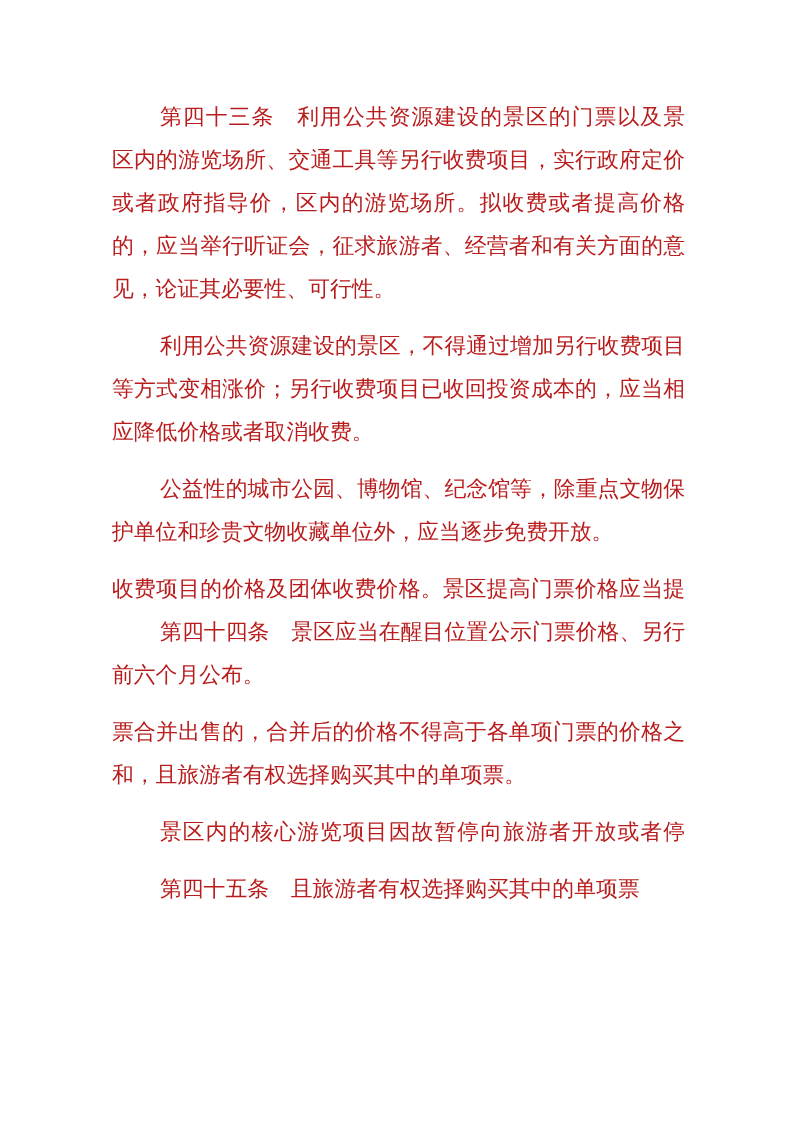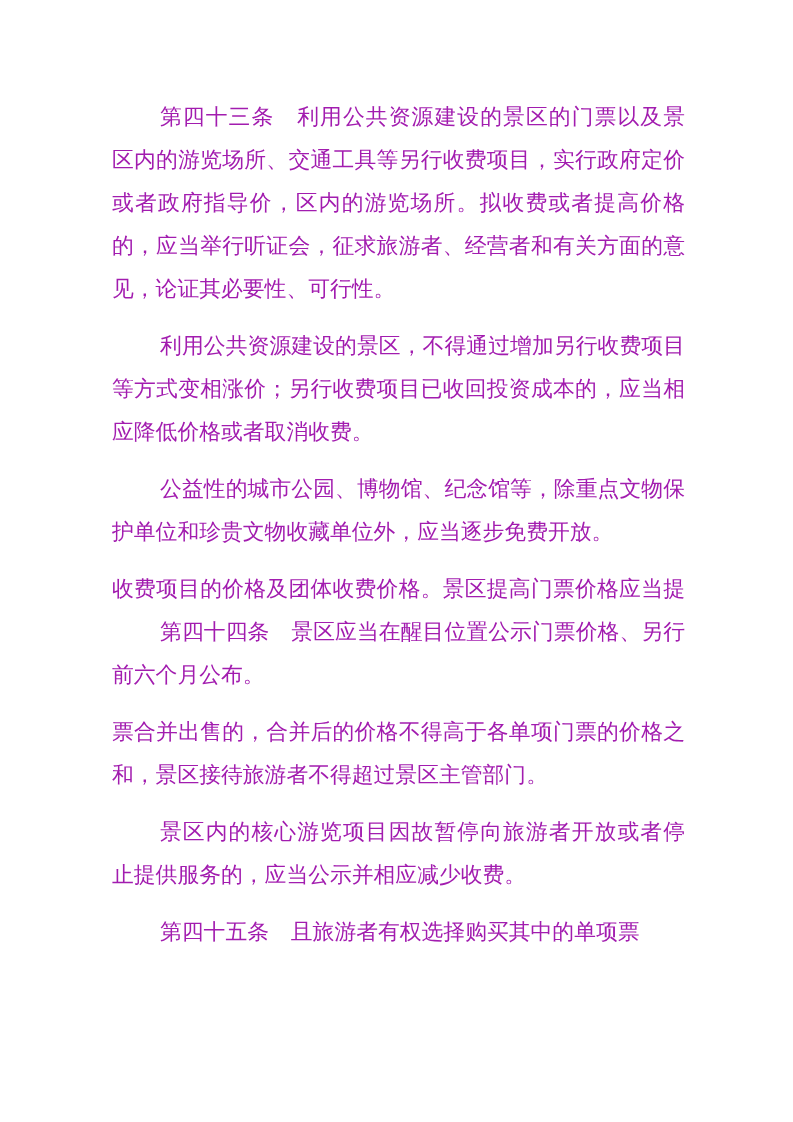--- a/index.html
+++ b/index.html
@@ -13,21 +13,21 @@
     height: 1122px;
     background: #ffffff;
     overflow: hidden;
   }
   .doc {
     position: absolute;
     left: 112px;
     top: 96px;
     width: 573px;
     font-family: "Liberation Serif", "DejaVu Serif", serif;
-    color: #a21caf;
+    color: #b91c1c;
   }
   .para {
     margin: 0 0 14px 0;
   }
   .line {
     font-size: 21.8px;
     line-height: 43px;
     height: 43px;
     white-space: normal;
     letter-spacing: 0;
@@ -69,23 +69,22 @@
         <div class="line first jst">公益性的城市公园、博物馆、纪念馆等，除重点文物保</div>
         <div class="line last">护单位和珍贵文物收藏单位外，应当逐步免费开放。</div>
       </div>
       <div class="para">
         <div class="line jst">收费项目的价格及团体收费价格。景区提高门票价格应当提</div>
         <div class="line first jst">第四十四条　景区应当在醒目位置公示门票价格、另行</div>
         <div class="line last">前六个月公布。</div>
       </div>
       <div class="para">
         <div class="line jst">票合并出售的，合并后的价格不得高于各单项门票的价格之</div>
-        <div class="line last">和，景区接待旅游者不得超过景区主管部门。</div>
+        <div class="line last">和，且旅游者有权选择购买其中的单项票。</div>
       </div>
       <div class="para">
         <div class="line first jst">景区内的核心游览项目因故暂停向旅游者开放或者停</div>
-        <div class="line last">止提供服务的，应当公示并相应减少收费。</div>
       </div>
       <div class="para">
         <div class="line first last">第四十五条　且旅游者有权选择购买其中的单项票</div>
       </div>
     </div>
 </div>
 
 </body></html>

